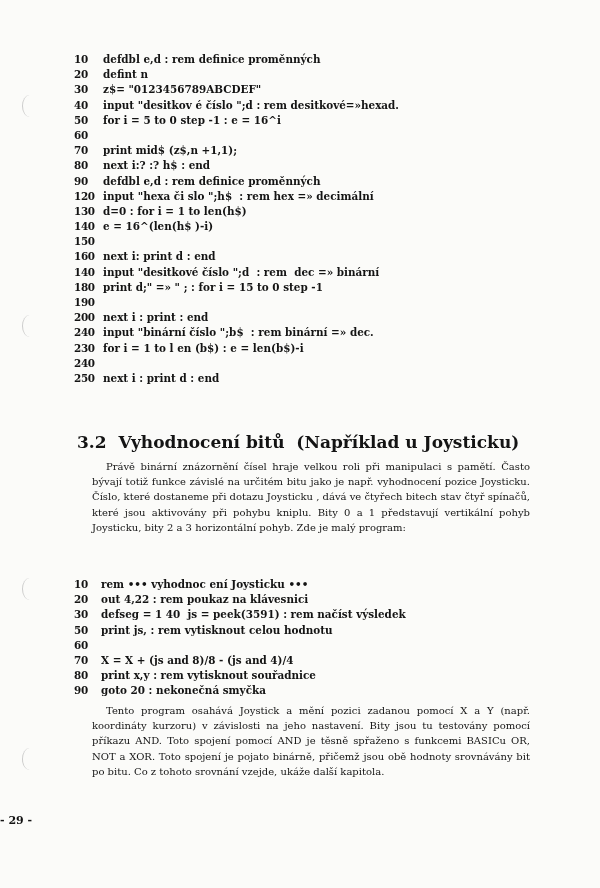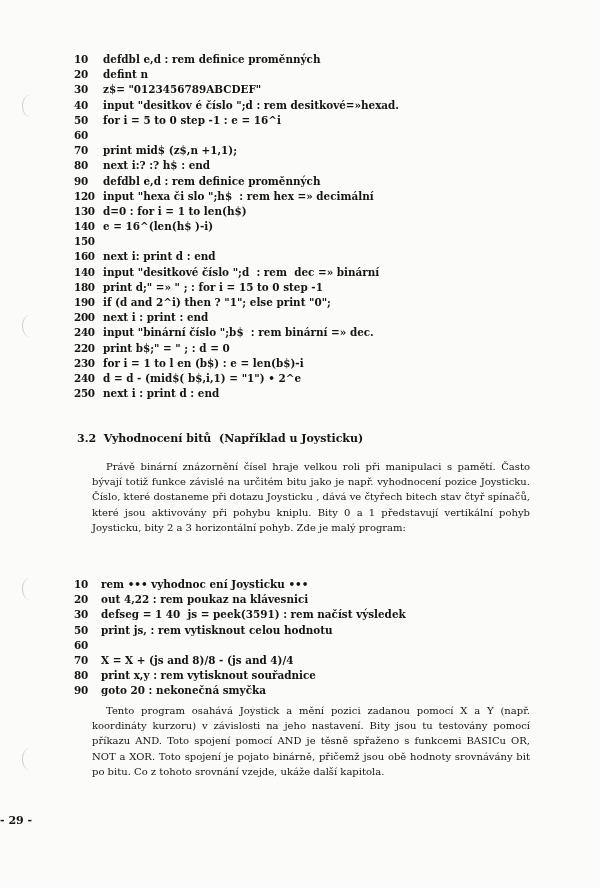--- a/index.html
+++ b/index.html
@@ -17,21 +17,21 @@
     font-size: 10.4px; font-weight: bold; white-space: pre;
     display: flex;
   }
   .listing .ln { width: 29px; flex: none; letter-spacing: -0.3px; }
   .listing .code { flex: none; }
   #listing1 { top: 52px; }
   #listing2 { top: 577px; }
   #listing2 .ln { width: 27px; }
   .heading {
     position: absolute; left: 77px; top: 432px;
-    font-size: 11px; font-weight: bold; white-space: pre;
+    font-size: 17px; font-weight: bold; white-space: pre;
   }
   .para {
     position: absolute; left: 92px; width: 438px;
     font-size: 10px; font-weight: normal;
     line-height: 15.2px; text-align: justify;
   }
   .para .indent { display: inline-block; width: 14px; }
   #para1 { top: 459px; }
   #para2 { top: 703px; }
   .page-number {
@@ -64,26 +64,25 @@
       <div class="row"><span class="ln">70</span><span class="code">print mid$ (z$,n +1,1);</span></div>
       <div class="row"><span class="ln">80</span><span class="code">next i:? :? h$ : end</span></div>
       <div class="row"><span class="ln">90</span><span class="code">defdbl e,d : rem definice proměnných</span></div>
       <div class="row"><span class="ln">120</span><span class="code">input "hexa či slo ";h$  : rem hex =» decimální</span></div>
       <div class="row"><span class="ln">130</span><span class="code">d=0 : for i = 1 to len(h$)</span></div>
       <div class="row"><span class="ln">140</span><span class="code">e = 16^(len(h$ )-i)</span></div>
       <div class="row"><span class="ln">150</span></div>
       <div class="row"><span class="ln">160</span><span class="code">next i: print d : end</span></div>
       <div class="row"><span class="ln">140</span><span class="code">input "desitkové číslo ";d  : rem  dec =» binární</span></div>
       <div class="row"><span class="ln">180</span><span class="code">print d;" =» " ; : for i = 15 to 0 step -1</span></div>
-      <div class="row"><span class="ln">190</span><span class="code">if (d and 2^i) then ? "1"; else print "0";</span></div>
+      <div class="row"><span class="ln">190</span></div>
       <div class="row"><span class="ln">200</span><span class="code">next i : print : end</span></div>
       <div class="row"><span class="ln">240</span><span class="code">input "binární číslo ";b$  : rem binární =» dec.</span></div>
-      <div class="row"><span class="ln">220</span><span class="code">print b$;" = " ; : d = 0</span></div>
       <div class="row"><span class="ln">230</span><span class="code">for i = 1 to l en (b$) : e = len(b$)-i</span></div>
-      <div class="row"><span class="ln">240</span><span class="code">d = d - (mid$( b$,i,1) = "1") • 2^e</span></div>
+      <div class="row"><span class="ln">240</span></div>
       <div class="row"><span class="ln">250</span><span class="code">next i : print d : end</span></div>
     </div>
 
   <div class="heading">3.2  Vyhodnocení bitů  (Například u Joysticku)</div>
 
   <div class="para" id="para1"><span class="indent"></span><span>Právě binární znázornění čísel hraje velkou roli při manipulaci s pamětí. Často bývají totiž funkce závislé na určitém bitu jako je např. vyhodnocení pozice Joysticku. Číslo, které dostaneme při dotazu Joysticku , dává ve čtyřech bitech stav čtyř spínačů, které jsou aktivovány při pohybu kniplu. Bity 0 a 1 představují vertikální pohyb Joysticku, bity 2 a 3 horizontální pohyb. Zde je malý program:</span></div>
 
   <div class="listing" id="listing2">
       <div class="row"><span class="ln">10</span><span class="code">rem ••• vyhodnoc ení Joysticku •••</span></div>
       <div class="row"><span class="ln">20</span><span class="code">out 4,22 : rem poukaz na klávesnici</span></div>

